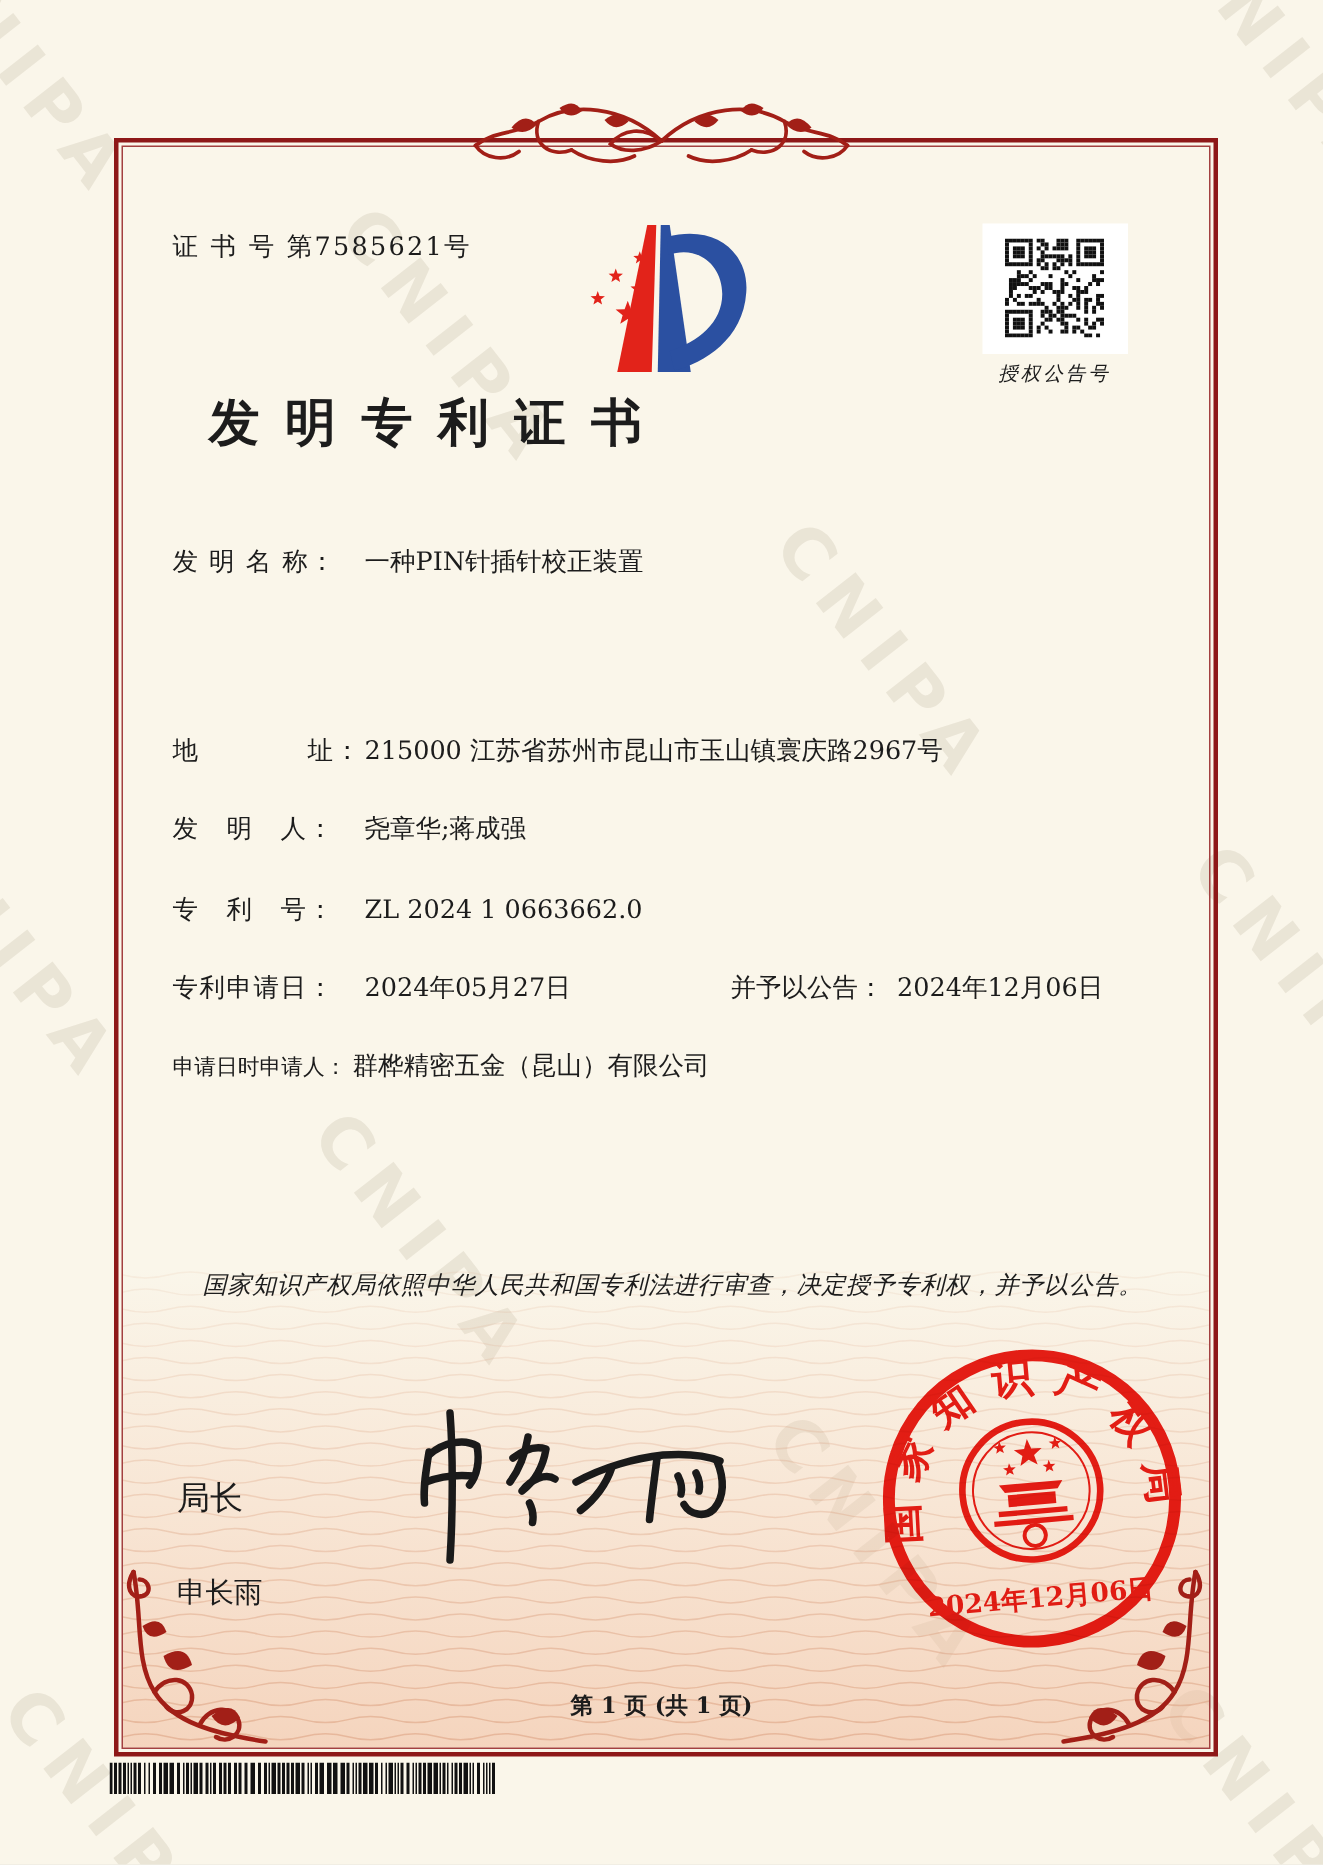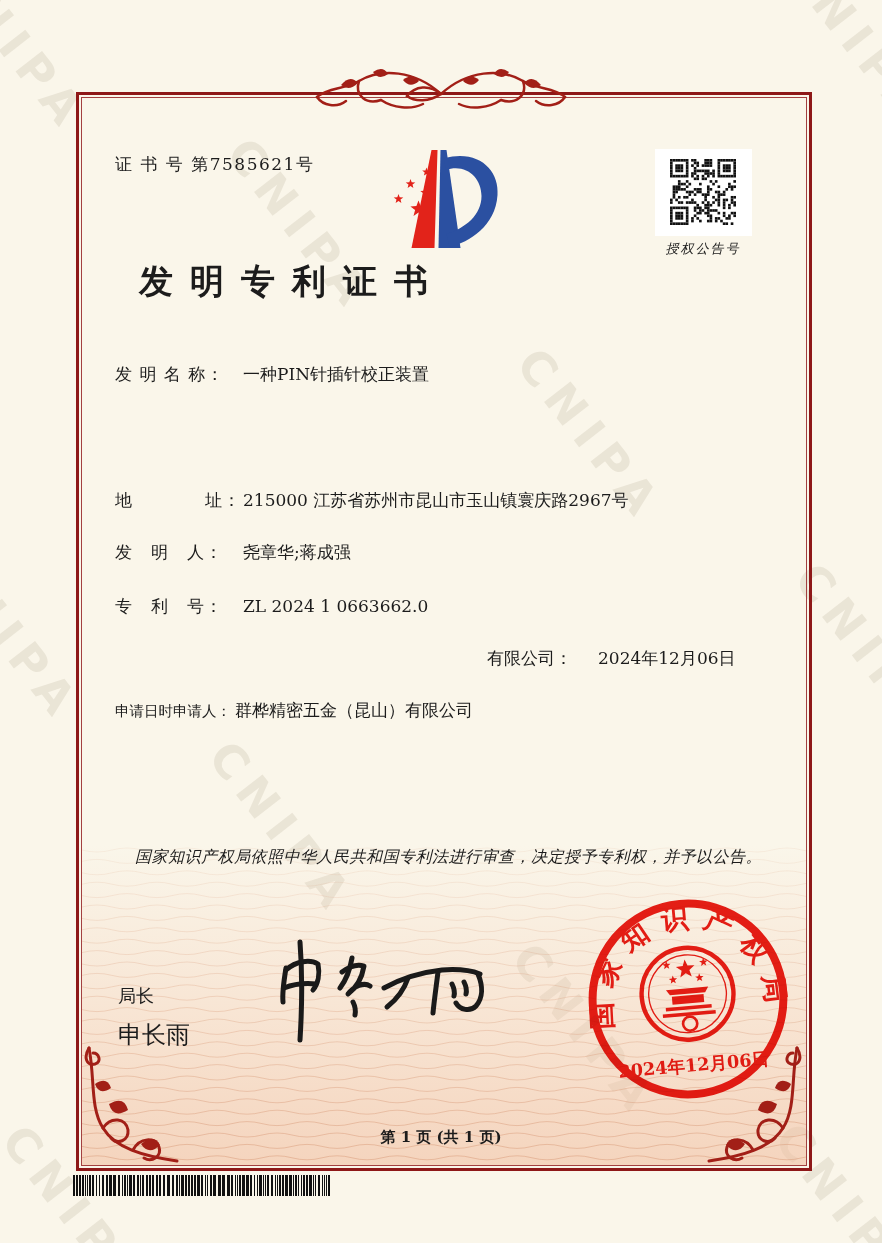--- a/index.html
+++ b/index.html
@@ -49,23 +49,23 @@
   .row{position:absolute;left:115px;font-size:17px;white-space:nowrap;z-index:4;}
   .row .lbl{display:inline-block;width:128px;letter-spacing:1px;}
   .row.long .lbl{width:120px;font-size:14.5px;letter-spacing:0;}
   .row.rcol{left:487px;}
   .row.rcol .lbl{width:111px;letter-spacing:0;}
   
   .legal{position:absolute;left:103px;top:840px;width:684px;z-index:4;
     font-style:italic;font-size:16px;line-height:33px;letter-spacing:0.5px;}
   .legal .l1{padding-left:2em;}
   
-  .sig-title{position:absolute;left:118px;top:984px;font-size:18px;z-index:4;
+  .sig-title{position:absolute;left:118px;top:984px;font-size:22px;z-index:4;
     font-family:"DejaVu Sans","Liberation Sans",sans-serif;}
-  .sig-name{position:absolute;left:118px;top:1019px;font-size:24px;z-index:4;
+  .sig-name{position:absolute;left:118px;top:1049px;font-size:19px;z-index:4;
     font-family:"DejaVu Sans","Liberation Sans",sans-serif;}
   .sig-script{position:absolute;left:256px;top:928px;z-index:4;}
   
   .seal{position:absolute;left:582px;top:893px;z-index:5;transform:rotate(-5deg);
     mix-blend-mode:multiply;opacity:0.96;}
   .seal text{font-family:"DejaVu Serif","Liberation Serif",serif;font-weight:bold;}
   
   .page-num{position:absolute;left:76px;top:1128px;width:730px;text-align:center;
     font-size:15px;z-index:4;font-weight:bold;}
   .barcode{position:absolute;left:73px;top:1175px;z-index:4;}
@@ -476,22 +476,25 @@
   </div>
   <div class="row" style="top:489px">
     <span class="lbl">地　　　　址：</span><span class="val">215000 江苏省苏州市昆山市玉山镇寰庆路2967号</span>
   </div>
   <div class="row" style="top:541px">
     <span class="lbl">发　明　人：</span><span class="val">尧章华;蒋成强</span>
   </div>
   <div class="row" style="top:595px">
     <span class="lbl">专　利　号：</span><span class="val">ZL 2024 1 0663662.0</span>
   </div>
+  <div class="row" style="top:647px">
+    <span class="lbl">专利申请日：</span><span class="val">2024年05月27日</span>
+  </div>
   <div class="row rcol" style="top:647px">
-    <span class="lbl">有限公司：</span><span class="val">2024年12月06日</span>
+    <span class="lbl">并予以公告：</span><span class="val">2024年12月06日</span>
   </div>
   <div class="row long" style="top:699px">
     <span class="lbl">申请日时申请人：</span><span class="val">群桦精密五金（昆山）有限公司</span>
   </div>
 
   <div class="legal">
     <div class="l1">国家知识产权局依照中华人民共和国专利法进行审查，决定授予专利权，并予以公告。</div>
   </div>
 
   <div class="sig-title">局长</div>

